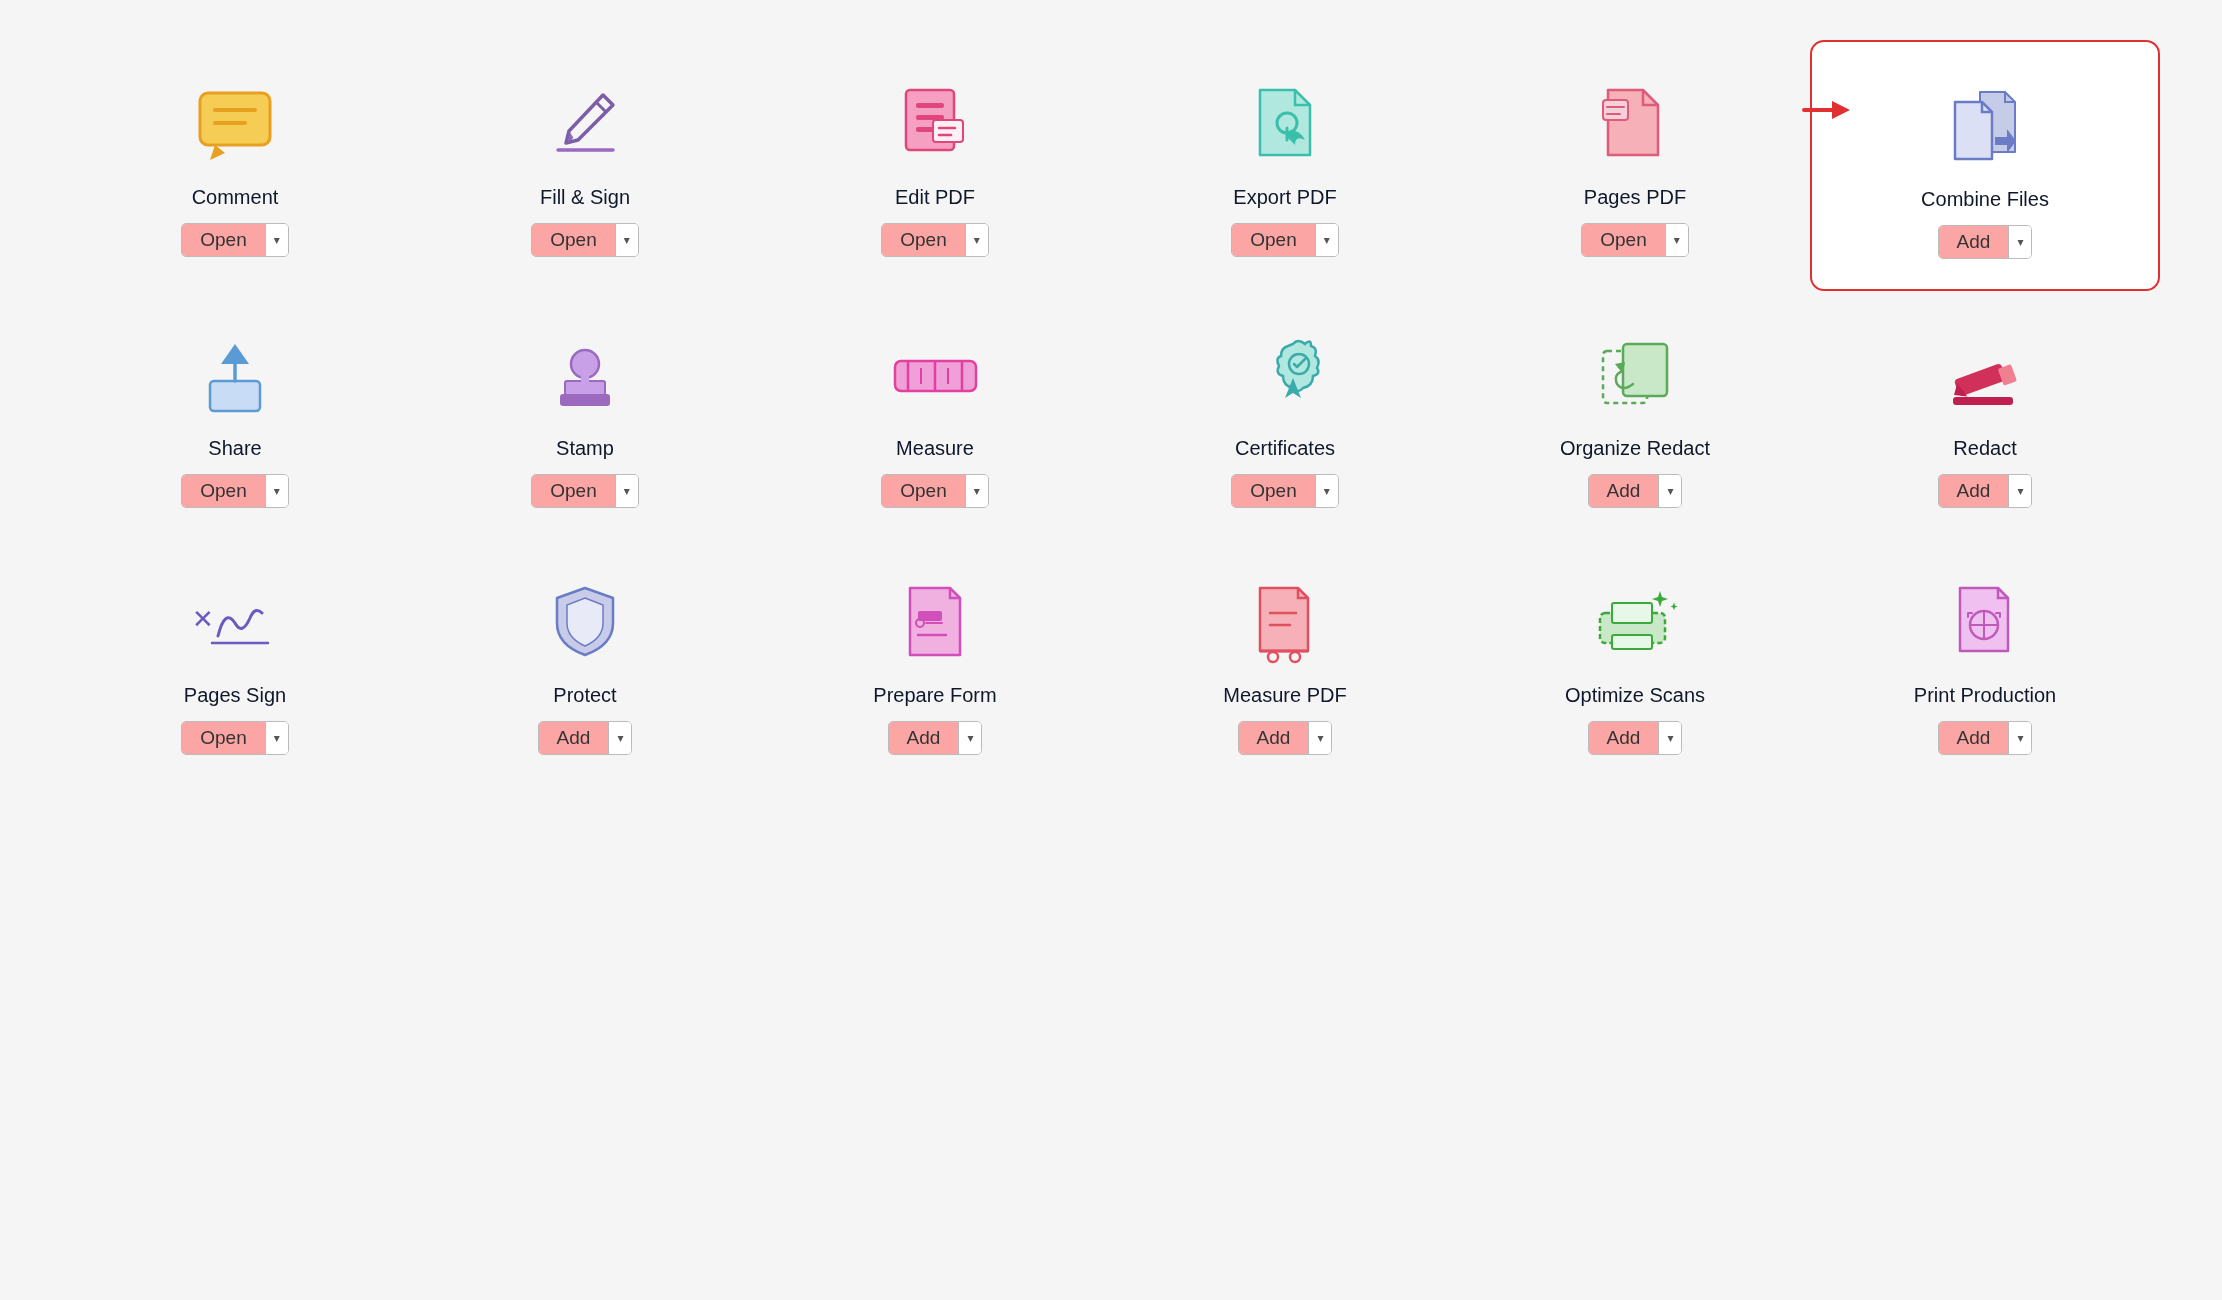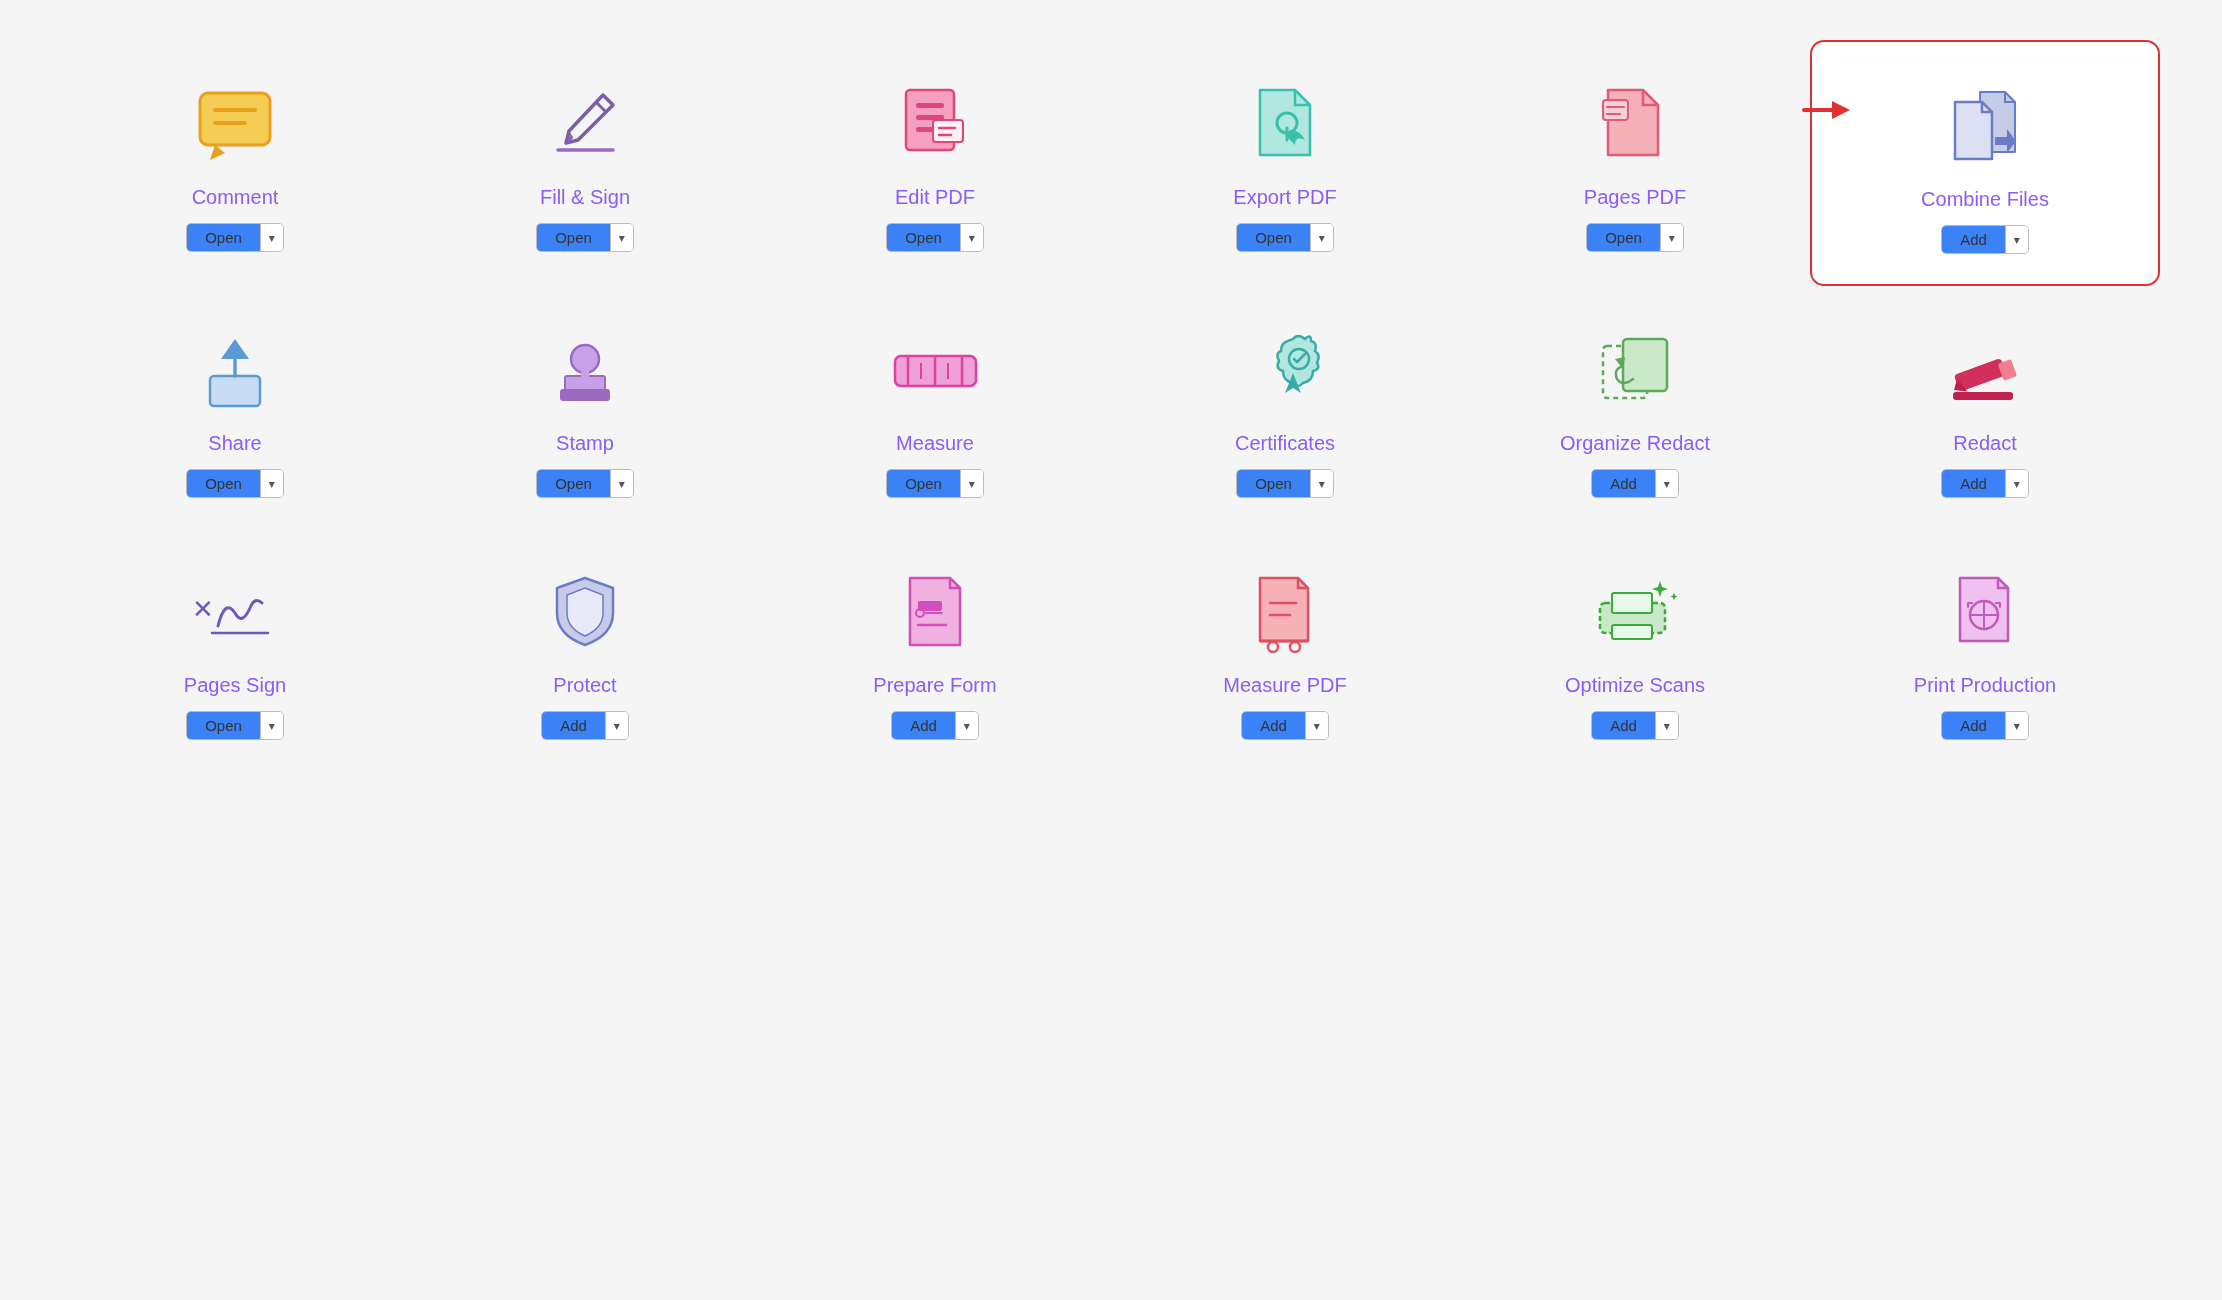--- a/index.html
+++ b/index.html
@@ -31,37 +31,37 @@
     .icon-area {
       width: 90px;
       height: 90px;
       display: flex;
       align-items: center;
       justify-content: center;
       margin-bottom: 16px;
     }
     .tool-label {
       font-size: 20px;
-      color: #8b5cf6;
+      color: #0f172a;
       margin-bottom: 14px;
       text-align: center;
       font-weight: 400;
     }
     .btn-group {
       display: flex;
       border: 1px solid #bbb;
       border-radius: 5px;
       overflow: hidden;
       background: #fff;
     }
     .btn-main {
       padding: 5px 18px;
-      font-size: 15px;
+      font-size: 19px;
       color: #333;
-      background: #3b82f6;
+      background: #fca5a5;
       border: none;
       cursor: pointer;
       border-right: 1px solid #bbb;
     }
     .btn-arrow {
       padding: 5px 8px;
       font-size: 12px;
       color: #555;
       background: #fff;
       border: none;

